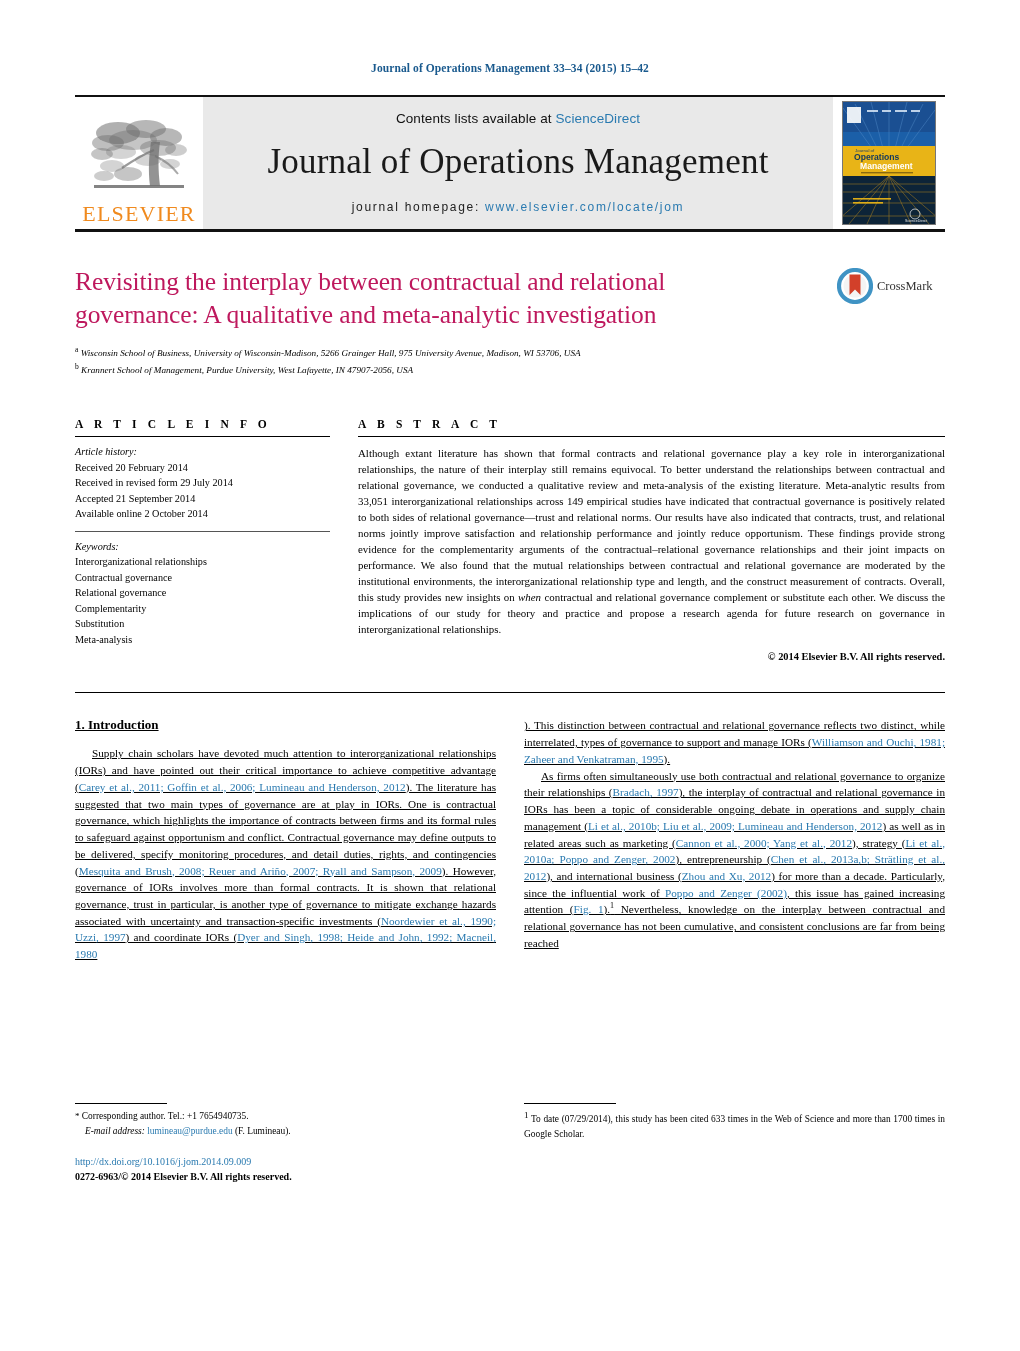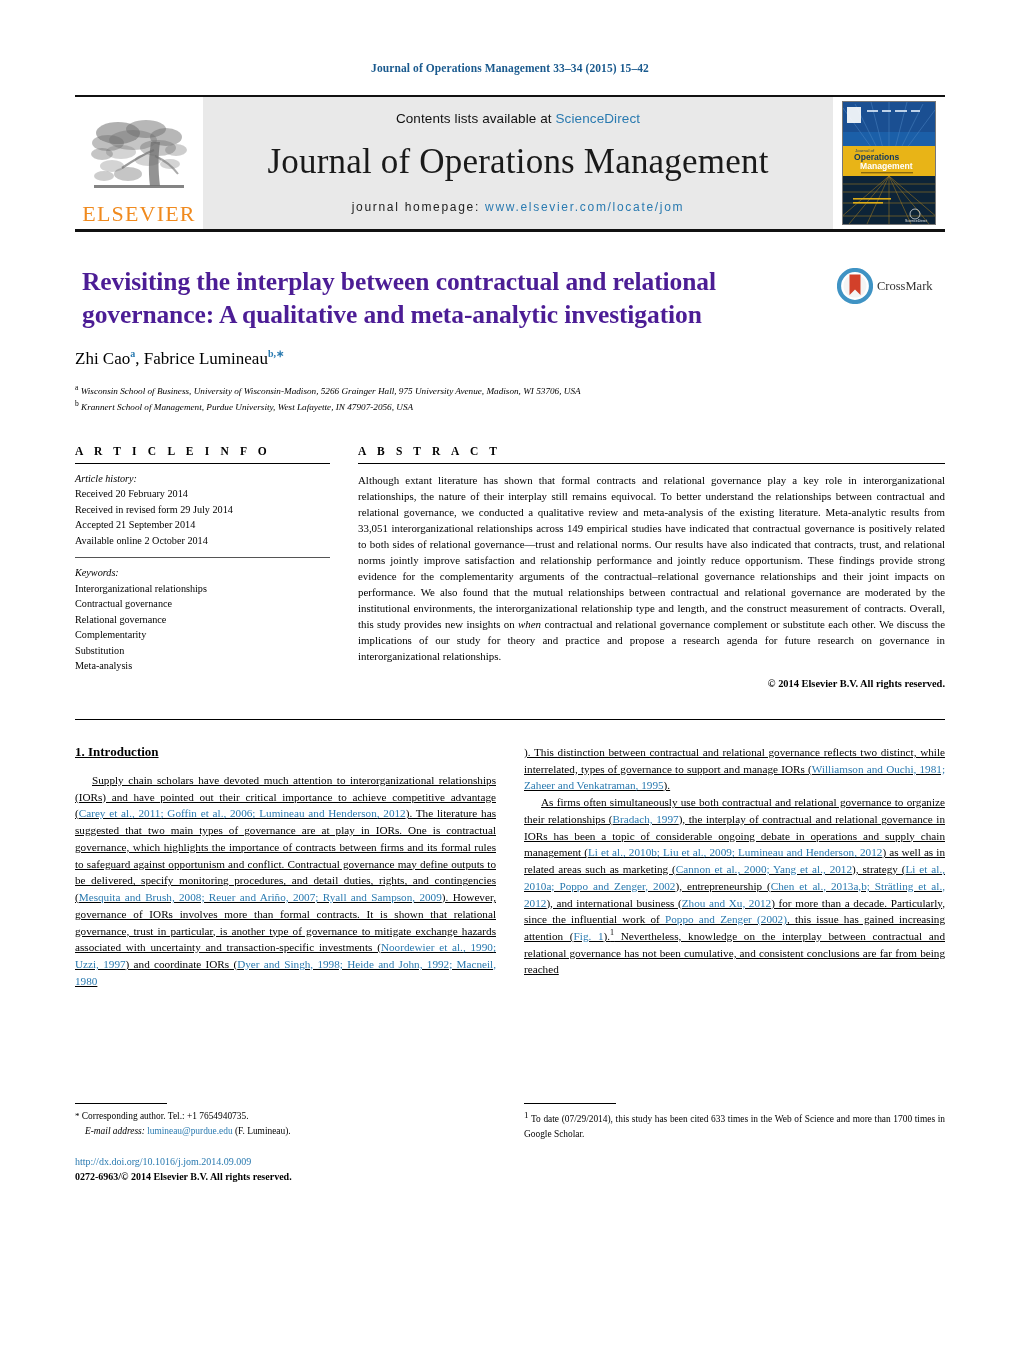--- a/index.html
+++ b/index.html
@@ -110,23 +110,23 @@
   
   .title-block {
     margin-top: 34px;
     position: relative;
     min-height: 122px;
   }
   .paper-title {
     font-family: "Liberation Serif", serif;
     font-size: 25.5px;
     line-height: 1.28;
-    font-weight: bold;
-    color: #4c1d95;
-    margin: 7px;
+    font-weight: normal;
+    color: #be185d;
+    margin: 0;
     width: 690px;
     letter-spacing: -0.1px;
   }
   .authors {
     font-family: "Liberation Serif", serif;
     font-size: 17px;
     margin-top: 17px;
     color: #000;
   }
   .authors sup { font-size: 10px; color: #2a7ab0; font-weight: bold; }
@@ -338,23 +338,20 @@
           <rect x="10" y="100" width="30" height="1.6"></rect>
         </g>
         <circle cx="72" cy="112" r="5" fill="none" stroke="#ffffff" stroke-width="0.8" opacity="0.85"></circle>
         <text x="62" y="120" font-family="Liberation Sans, sans-serif" font-size="3.6" fill="#ffffff" opacity="0.9">ScienceDirect</text>
       </svg>
     </div>
   </div>
 
   <div class="title-block">
     <h1 class="paper-title">Revisiting the interplay between contractual and relational governance: A qualitative and meta-analytic investigation</h1>
-    <div class="authors">
-      <span>Zhi Cao</span><sup>a</sup><span>, Fabrice Lumineau</span><sup>b,∗</sup>
-    </div>
     <div class="affiliations">
       <div>
         <sup>a</sup>
         <span>Wisconsin School of Business, University of Wisconsin-Madison, 5266 Grainger Hall, 975 University Avenue, Madison, WI 53706, USA</span>
       </div>
       <div>
         <sup>b</sup>
         <span>Krannert School of Management, Purdue University, West Lafayette, IN 47907-2056, USA</span>
       </div>
     </div>

